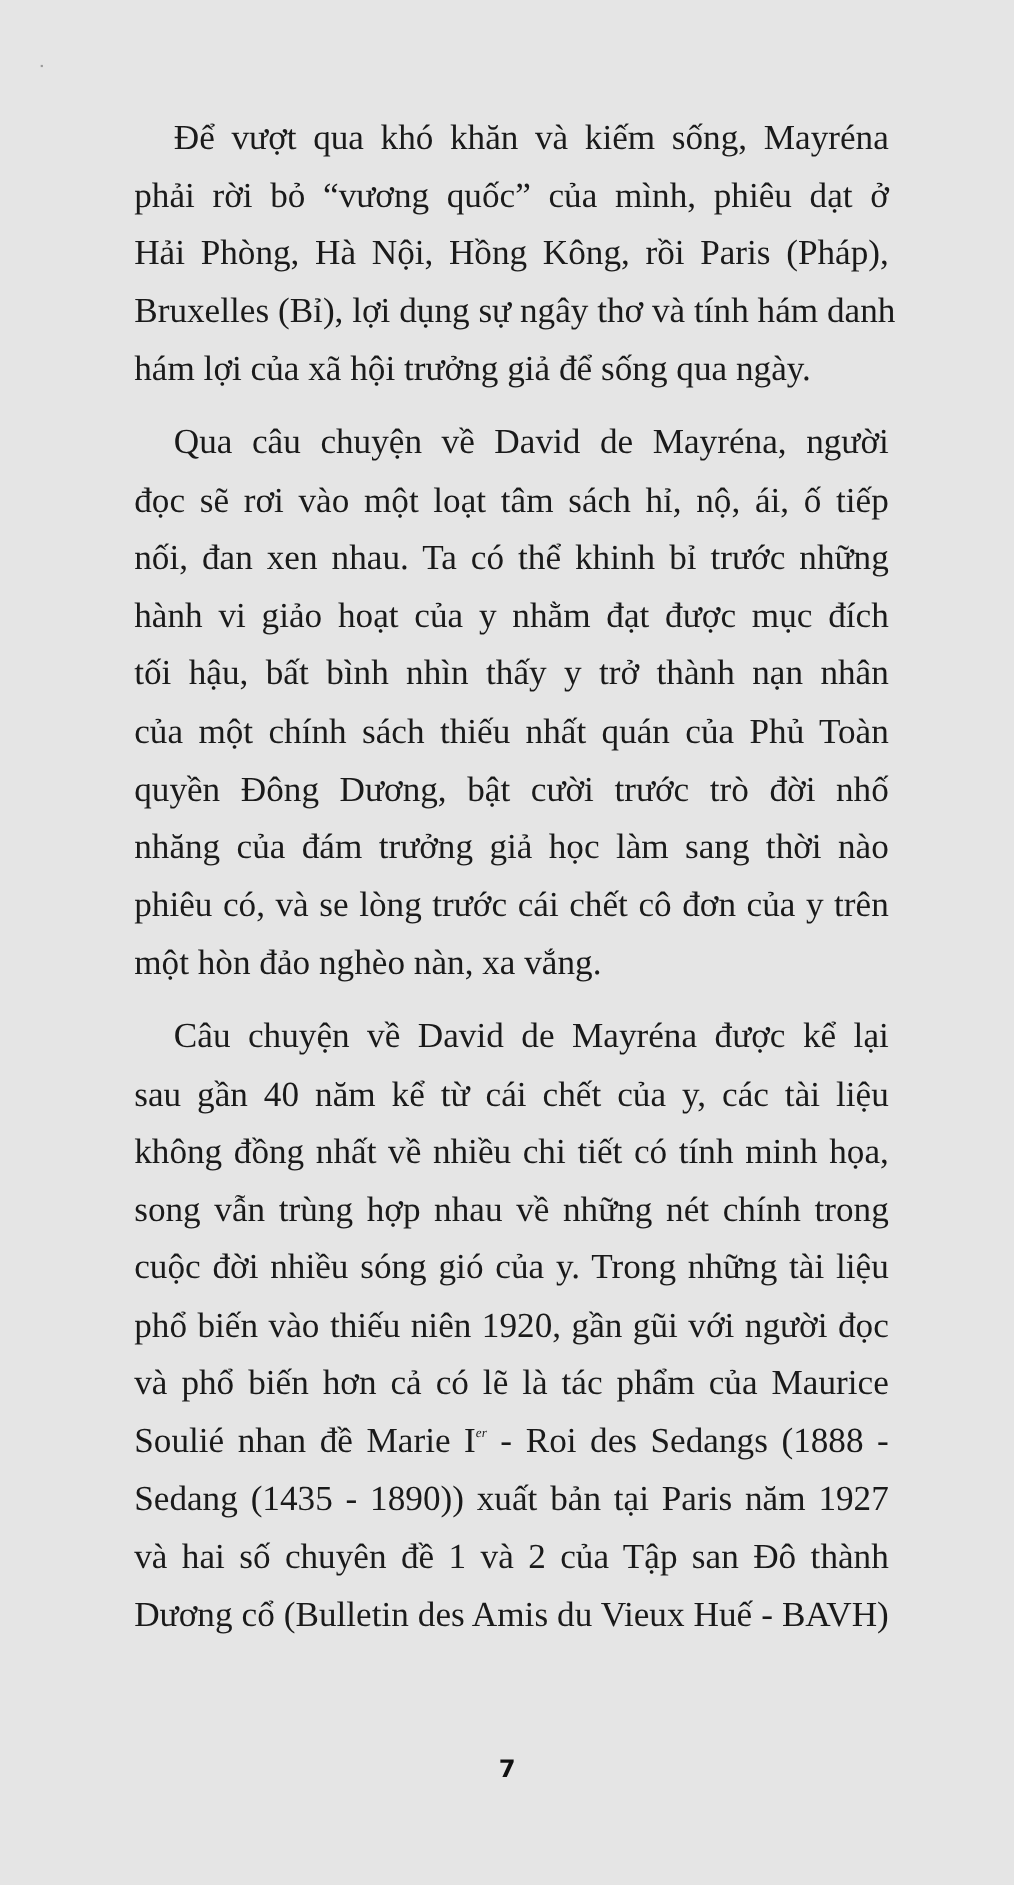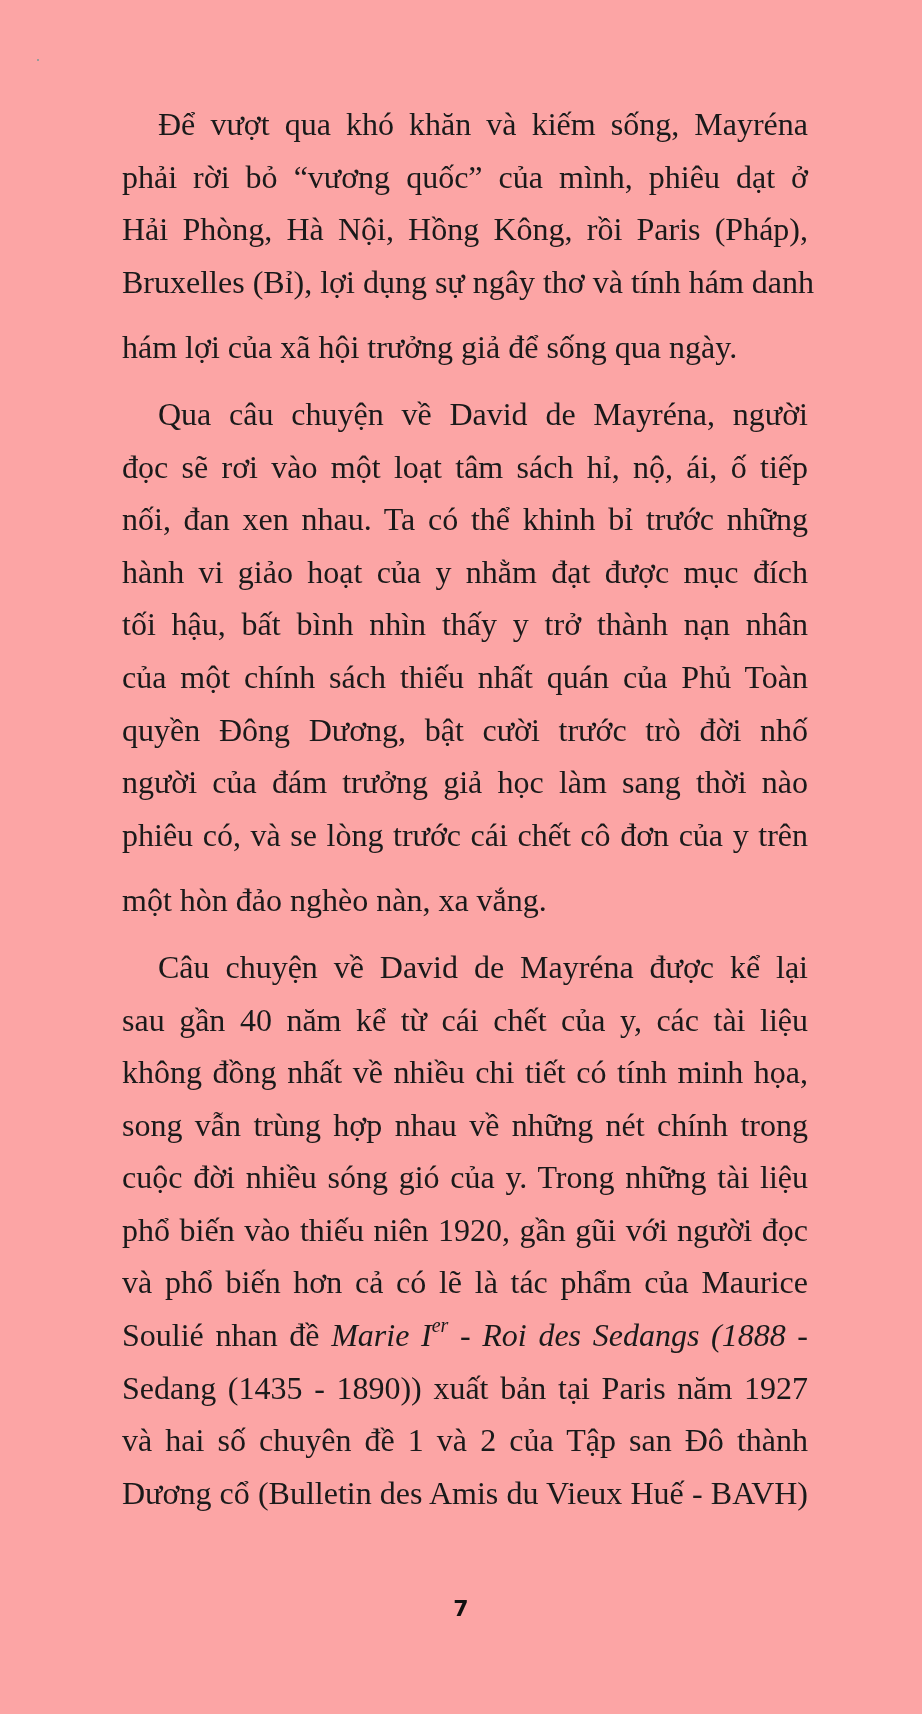--- a/index.html
+++ b/index.html
@@ -13,21 +13,21 @@
       position: relative;
       overflow: hidden;
       font-family: "Liberation Serif", "DejaVu Serif", serif;
       color: #1a1a1a;
     }
     .page {
       position: absolute;
       left: 0; top: 0;
       width: 922px;
       height: 1714px;
-      background: #fca5a5;
+      background: #e5e5e5;
     }
     .speck {
       position: absolute;
       left: 37px;
       top: 59px;
       width: 2px;
       height: 2px;
       background: #9a9a9a;
     }
     .body-text {
@@ -40,34 +40,32 @@
       display: block;
       height: 52.6px;
       line-height: 52.6px;
       font-size: 32px;
       white-space: nowrap;
       text-align: justify;
       text-align-last: justify;
     }
     .line.last {
       text-align-last: left;
-      margin-top: 13px;
     }
     .line.indent {
       padding-left: 36px;
     }
     .para-gap {
       height: 14px;
     }
     .it {
-      font-style: italic;
       margin-top: 38px;
     }
     .sup {
-      font-size: 20px;
+      font-size: 12px;
       vertical-align: 14px;
       line-height: 0;
       font-style: italic;
     }
     .page-number {
       position: absolute;
       left: 0;
       width: 922px;
       top: 1596px;
       text-align: center;
@@ -96,21 +94,21 @@
     <div class="para-gap"></div>
 
     <div>
       <span class="line indent">Qua câu chuyện về David de Mayréna, người</span>
       <span class="line">đọc sẽ rơi vào một loạt tâm sách hỉ, nộ, ái, ố tiếp</span>
       <span class="line">nối, đan xen nhau. Ta có thể khinh bỉ trước những</span>
       <span class="line">hành vi giảo hoạt của y nhằm đạt được mục đích</span>
       <span class="line">tối hậu, bất bình nhìn thấy y trở thành nạn nhân</span>
       <span class="line">của một chính sách thiếu nhất quán của Phủ Toàn</span>
       <span class="line">quyền Đông Dương, bật cười trước trò đời nhố</span>
-      <span class="line">người của đám trưởng giả học làm sang thời nào</span>
+      <span class="line">nhăng của đám trưởng giả học làm sang thời nào</span>
       <span class="line">phiêu có, và se lòng trước cái chết cô đơn của y trên</span>
       <span class="line last">một hòn đảo nghèo nàn, xa vắng.</span>
     </div>
 
     <div class="para-gap"></div>
 
     <div>
       <span class="line indent">Câu chuyện về David de Mayréna được kể lại</span>
       <span class="line">sau gần 40 năm kể từ cái chết của y, các tài liệu</span>
       <span class="line">không đồng nhất về nhiều chi tiết có tính minh họa,</span>

